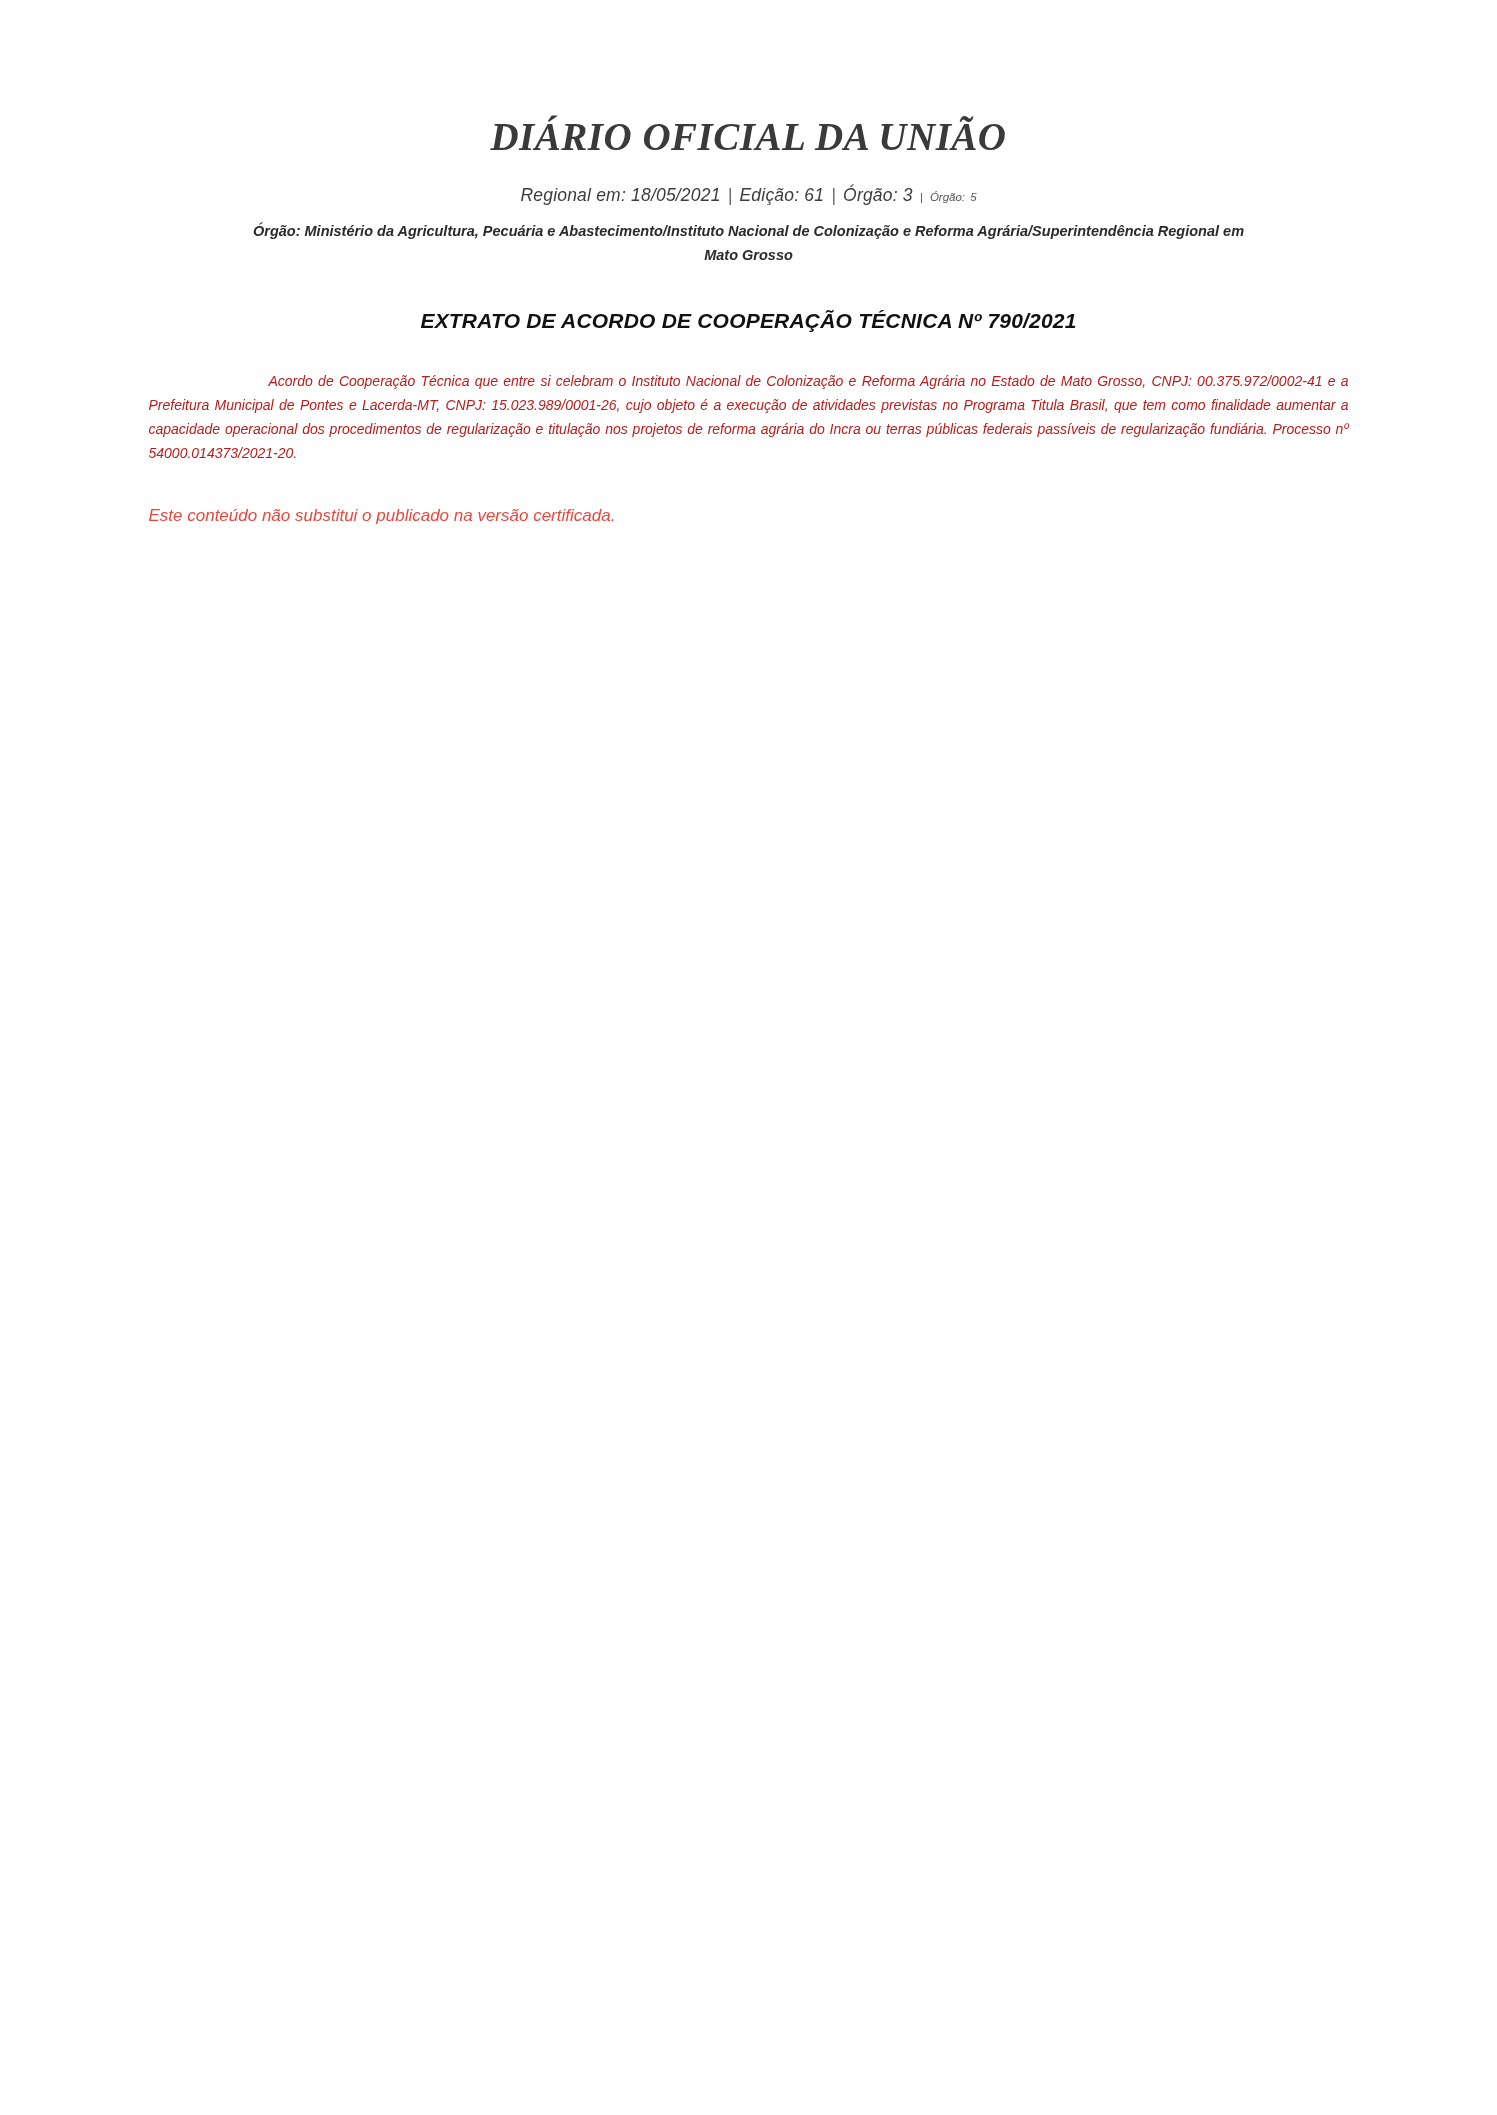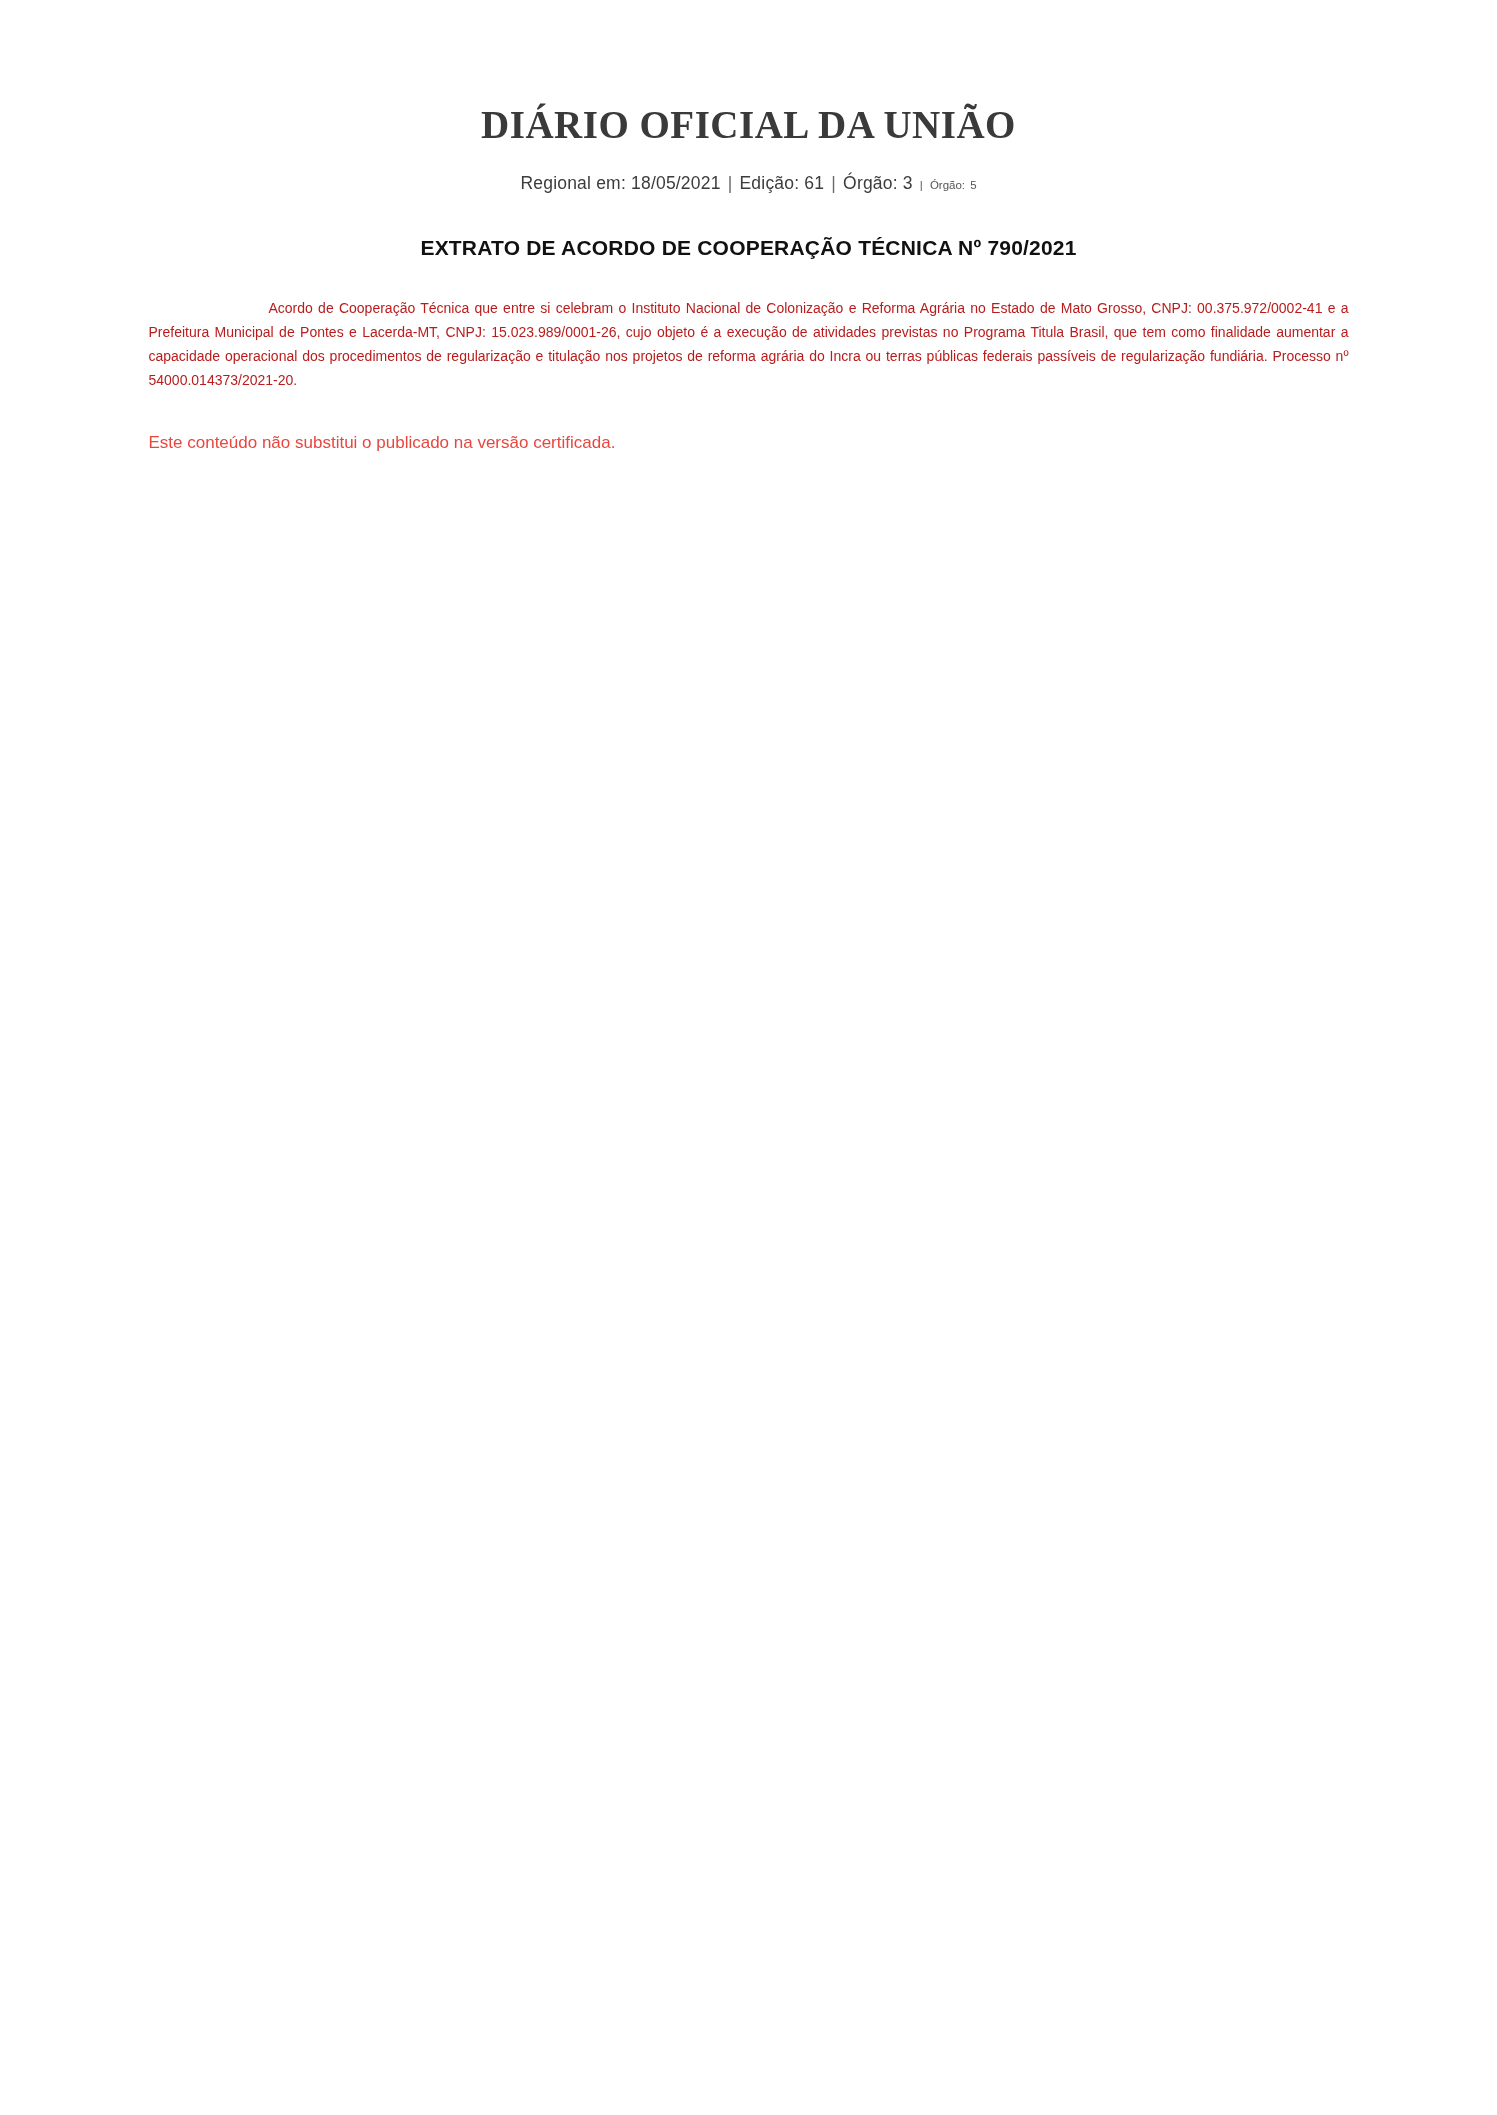--- a/index.html
+++ b/index.html
@@ -18,22 +18,23 @@
   .page {
     position: relative;
     width: 1497px;
     height: 2115px;
     box-sizing: border-box;
     padding: 0;
     background: #ffffff;
   }
   .content {
     width: 1200px;
-    margin: 0 auto;
+    margin: 12px auto;
     padding-top: 78px;
+    font-style: italic;
   }
 
   
   .masthead {
     text-align: center;
     font-family: "Liberation Serif", serif;
     font-weight: bold;
     font-size: 39px;
     letter-spacing: 0.5px;
     color: #3a3a3a;
@@ -116,20 +117,24 @@
       <span>Edição:</span>
       <span>61</span>
       <span class="sep">|</span>
       <span>Órgão:</span>
       <span>3</span>
       <span class="sep small">|</span>
       <span class="small">Órgão:</span>
       <span class="small">5</span>
     </div>
 
+    <div class="organ">
+      <span>Órgão:</span>
+      <span>Ministério da Agricultura, Pecuária e Abastecimento/Instituto Nacional de Colonização e Reforma Agrária/Superintendência Regional em Mato Grosso</span>
+    </div>
 
     <h2 class="doc-title">EXTRATO DE ACORDO DE COOPERAÇÃO TÉCNICA Nº 790/2021</h2>
 
     <p class="doc-body">Acordo de Cooperação Técnica que entre si celebram o Instituto Nacional de Colonização e Reforma Agrária no Estado de Mato Grosso, CNPJ: 00.375.972/0002-41 e a Prefeitura Municipal de Pontes e Lacerda-MT, CNPJ: 15.023.989/0001-26, cujo objeto é a execução de atividades previstas no Programa Titula Brasil, que tem como finalidade aumentar a capacidade operacional dos procedimentos de regularização e titulação nos projetos de reforma agrária do Incra ou terras públicas federais passíveis de regularização fundiária. Processo nº 54000.014373/2021-20.</p>
 
     <p class="note">Este conteúdo não substitui o publicado na versão certificada.</p>
 
   </div>
 </div>
 

